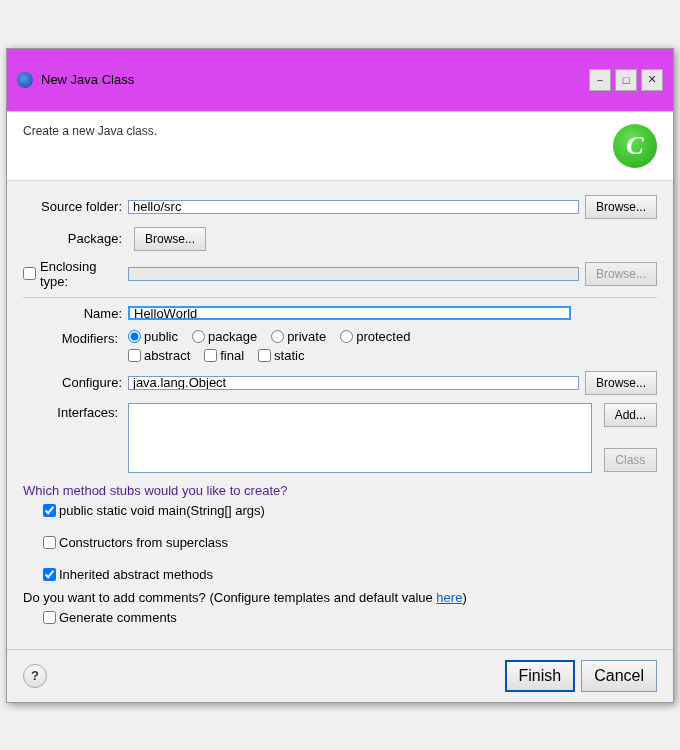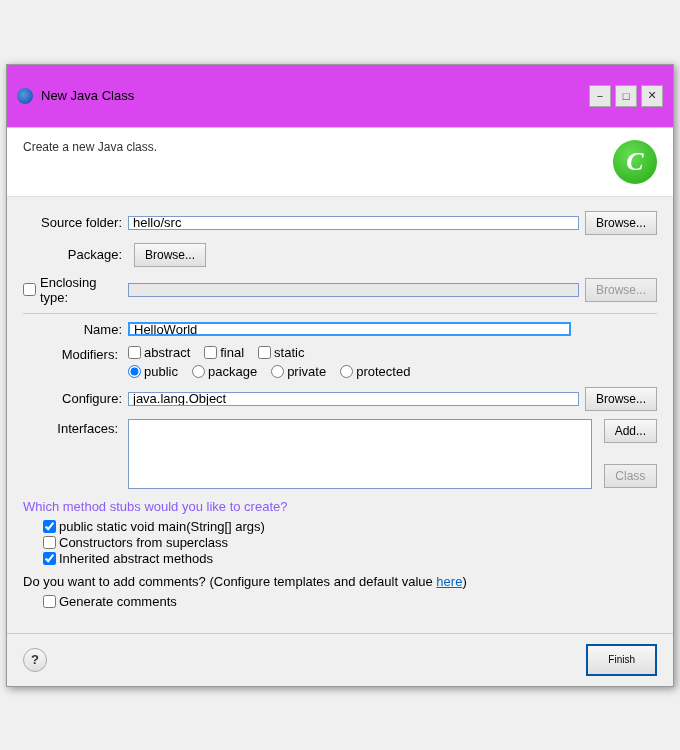--- a/index.html
+++ b/index.html
@@ -243,28 +243,28 @@
       flex-direction: column;
       gap: 21px;
       margin-left: 6px;
     }
 
     .stubs-section {
       margin-bottom: 8px;
     }
     .stubs-question {
       font-size: 13px;
-      color: #8b5cf6;
+      color: #4c1d95;
       margin-bottom: 5px;
     }
     .stubs-options {
       margin-left: 20px;
       display: flex;
       flex-direction: column;
-      gap: 1px;
+      gap: 17px;
     }
 
     .comments-section {
       margin-bottom: 10px;
     }
     .comments-question {
       font-size: 13px;
       color: #000;
       margin-bottom: 5px;
     }
@@ -300,26 +300,26 @@
       justify-content: center;
       font-size: 13px;
       font-weight: bold;
       color: #333;
     }
     .footer-right {
       display: flex;
       gap: 6px;
     }
     .footer-btn {
-      padding: 4px 20px;
+      padding: 4px 12px;
       height: 32px;
       border: 1px solid #7a9cc7;
       background: linear-gradient(to bottom, #f8f8f8, #e0e0e0);
       cursor: pointer;
-      font-size: 10px;
+      font-size: 16px;
     }
     .footer-btn.primary {
       border: 2px solid #0055aa;
     }
   </style>
 </head>
 <body>
 
 <div class="dialog">
 
@@ -369,49 +369,49 @@
     <div class="name-row">
       <span class="form-label">Name:</span>
       <input class="form-input highlighted" type="text" style="border: 2px solid rgb(51, 153, 255);" value="HelloWorld">
       <div style="width:80px; margin-left:6px;"></div>
     </div>
 
     <div class="modifiers-row">
       <span class="modifiers-label">Modifiers:</span>
       <div class="modifiers-content">
         <div class="modifiers-line">
+          <label class="radio-item">
+            <input type="radio" name="access" checked="" style="">
+            <span>public</span>
+          </label>
+          <label class="radio-item">
+            <input type="radio" name="access" style="">
+            <span>package</span>
+          </label>
+          <label class="radio-item">
+            <input type="radio" name="access" style="">
+            <span>private</span>
+          </label>
+          <label class="radio-item">
+            <input type="radio" name="access" style="">
+            <span>protected</span>
+          </label>
+        </div>
+        <div class="modifiers-line">
           <label class="check-item">
             <input type="checkbox" style="">
             <span>abstract</span>
           </label>
           <label class="check-item">
             <input type="checkbox" style="">
             <span>final</span>
           </label>
           <label class="check-item">
             <input type="checkbox" style="">
             <span>static</span>
-          </label>
-        </div>
-        <div class="modifiers-line">
-          <label class="radio-item">
-            <input type="radio" name="access" checked="" style="">
-            <span>public</span>
-          </label>
-          <label class="radio-item">
-            <input type="radio" name="access" style="">
-            <span>package</span>
-          </label>
-          <label class="radio-item">
-            <input type="radio" name="access" style="">
-            <span>private</span>
-          </label>
-          <label class="radio-item">
-            <input type="radio" name="access" style="">
-            <span>protected</span>
           </label>
         </div>
       </div>
     </div>
 
     <div class="superclass-row">
       <span class="form-label">Configure:</span>
       <input class="form-input" type="text" value="java.lang.Object" style="">
       <button class="browse-btn">Browse...</button>
     </div>
@@ -456,16 +456,17 @@
     </div>
 
   </div>
 
   <div class="footer">
     <div class="footer-left">
       <button class="help-btn">?</button>
     </div>
     <div class="footer-right">
       <button class="footer-btn primary">Finish</button>
+      <button class="footer-btn">Cancel</button>
     </div>
   </div>
 
 </div>
 
 </body></html>

